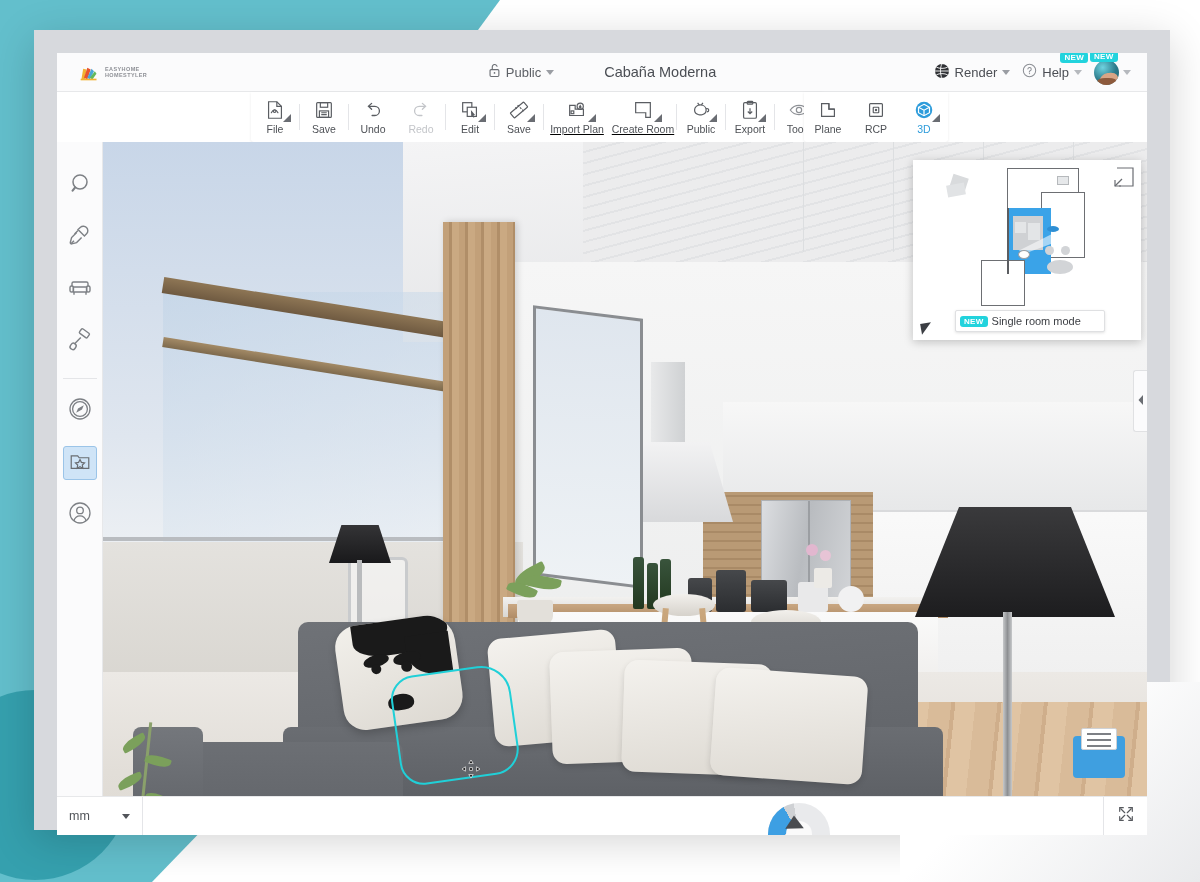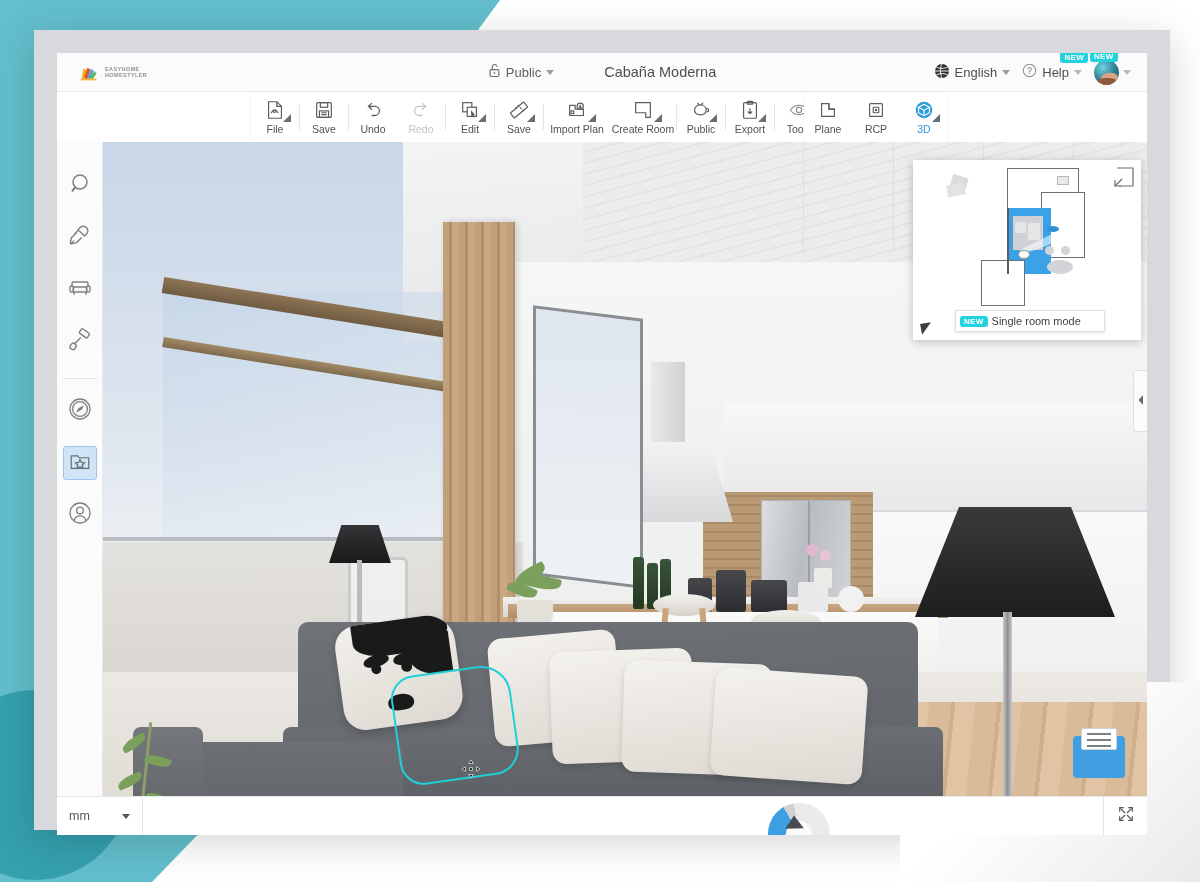--- a/index.html
+++ b/index.html
@@ -87,21 +87,21 @@
   .tbar {
     position: absolute; left: 194px; top: 0; height: 50px;
     background: #ffffff; display: flex; align-items: center;
     border-radius: 0 0 3px 3px; box-shadow: 0 1px 3px rgba(0,0,0,.08);
   }
   .tbar2 { left: 747px; }
   .tb-item {
     width: 48px; height: 50px; display: flex; flex-direction: column;
     align-items: center; justify-content: center; gap: 2px; cursor: pointer; position: relative;
   }
-  .tb-item.wide { width: 66px; }
+  .tb-item.wide { width: 66px; text-decoration: underline; }
   .tb-item .lbl { font-size: 10.5px; color: #4e5156; white-space: nowrap; }
   .tb-item.dim .lbl, .tb-item.dim svg { color: #c3c5c9; stroke: #c3c5c9; }
   .tb-item.active .lbl { color: #2d9cdb; }
   .tb-sep { width: 1px; height: 26px; background: #e4e5e8; }
   .tb-ico { width: 22px; height: 22px; display: block; }
   .tb-arrow {
     position: absolute; right: 8px; top: 22px; width: 0; height: 0;
     border-left: 4px solid transparent; border-top: 4px solid transparent;
     border-right: 4px solid #6a6d73; border-bottom: 4px solid #6a6d73;
   }
@@ -406,21 +406,21 @@
       </div>
 
       <div class="hdr-right">
         <div class="hdr-item">
           <span>
             <svg width="16" height="16" viewBox="0 0 16 16">
               <circle cx="8" cy="8" r="7" fill="#2e3034"></circle>
               <path d="M8 1c-2 2.5-2 11 0 14M1 8h14M2.4 4.2c3 1.6 8.2 1.6 11.2 0M2.4 11.8c3-1.6 8.2-1.6 11.2 0" stroke="#fff" stroke-width="0.9" fill="none"></path>
             </svg>
           </span>
-          <span>English</span>
+          <span>Render</span>
           <span class="caret"></span>
         </div>
         <div class="hdr-item" style="position:relative;">
           <span>
             <svg width="15" height="15" viewBox="0 0 16 16" fill="none" stroke="#8b8e94" stroke-width="1.1">
               <circle cx="8" cy="8" r="6.6"></circle>
               <path d="M6.3 6.3a1.8 1.8 0 1 1 2.1 2.1c-.5.2-.6.6-.6 1.1" stroke-linecap="round"></path>
               <circle cx="8" cy="11.3" r="0.65" fill="#8b8e94" stroke="none"></circle>
             </svg>
           </span>

